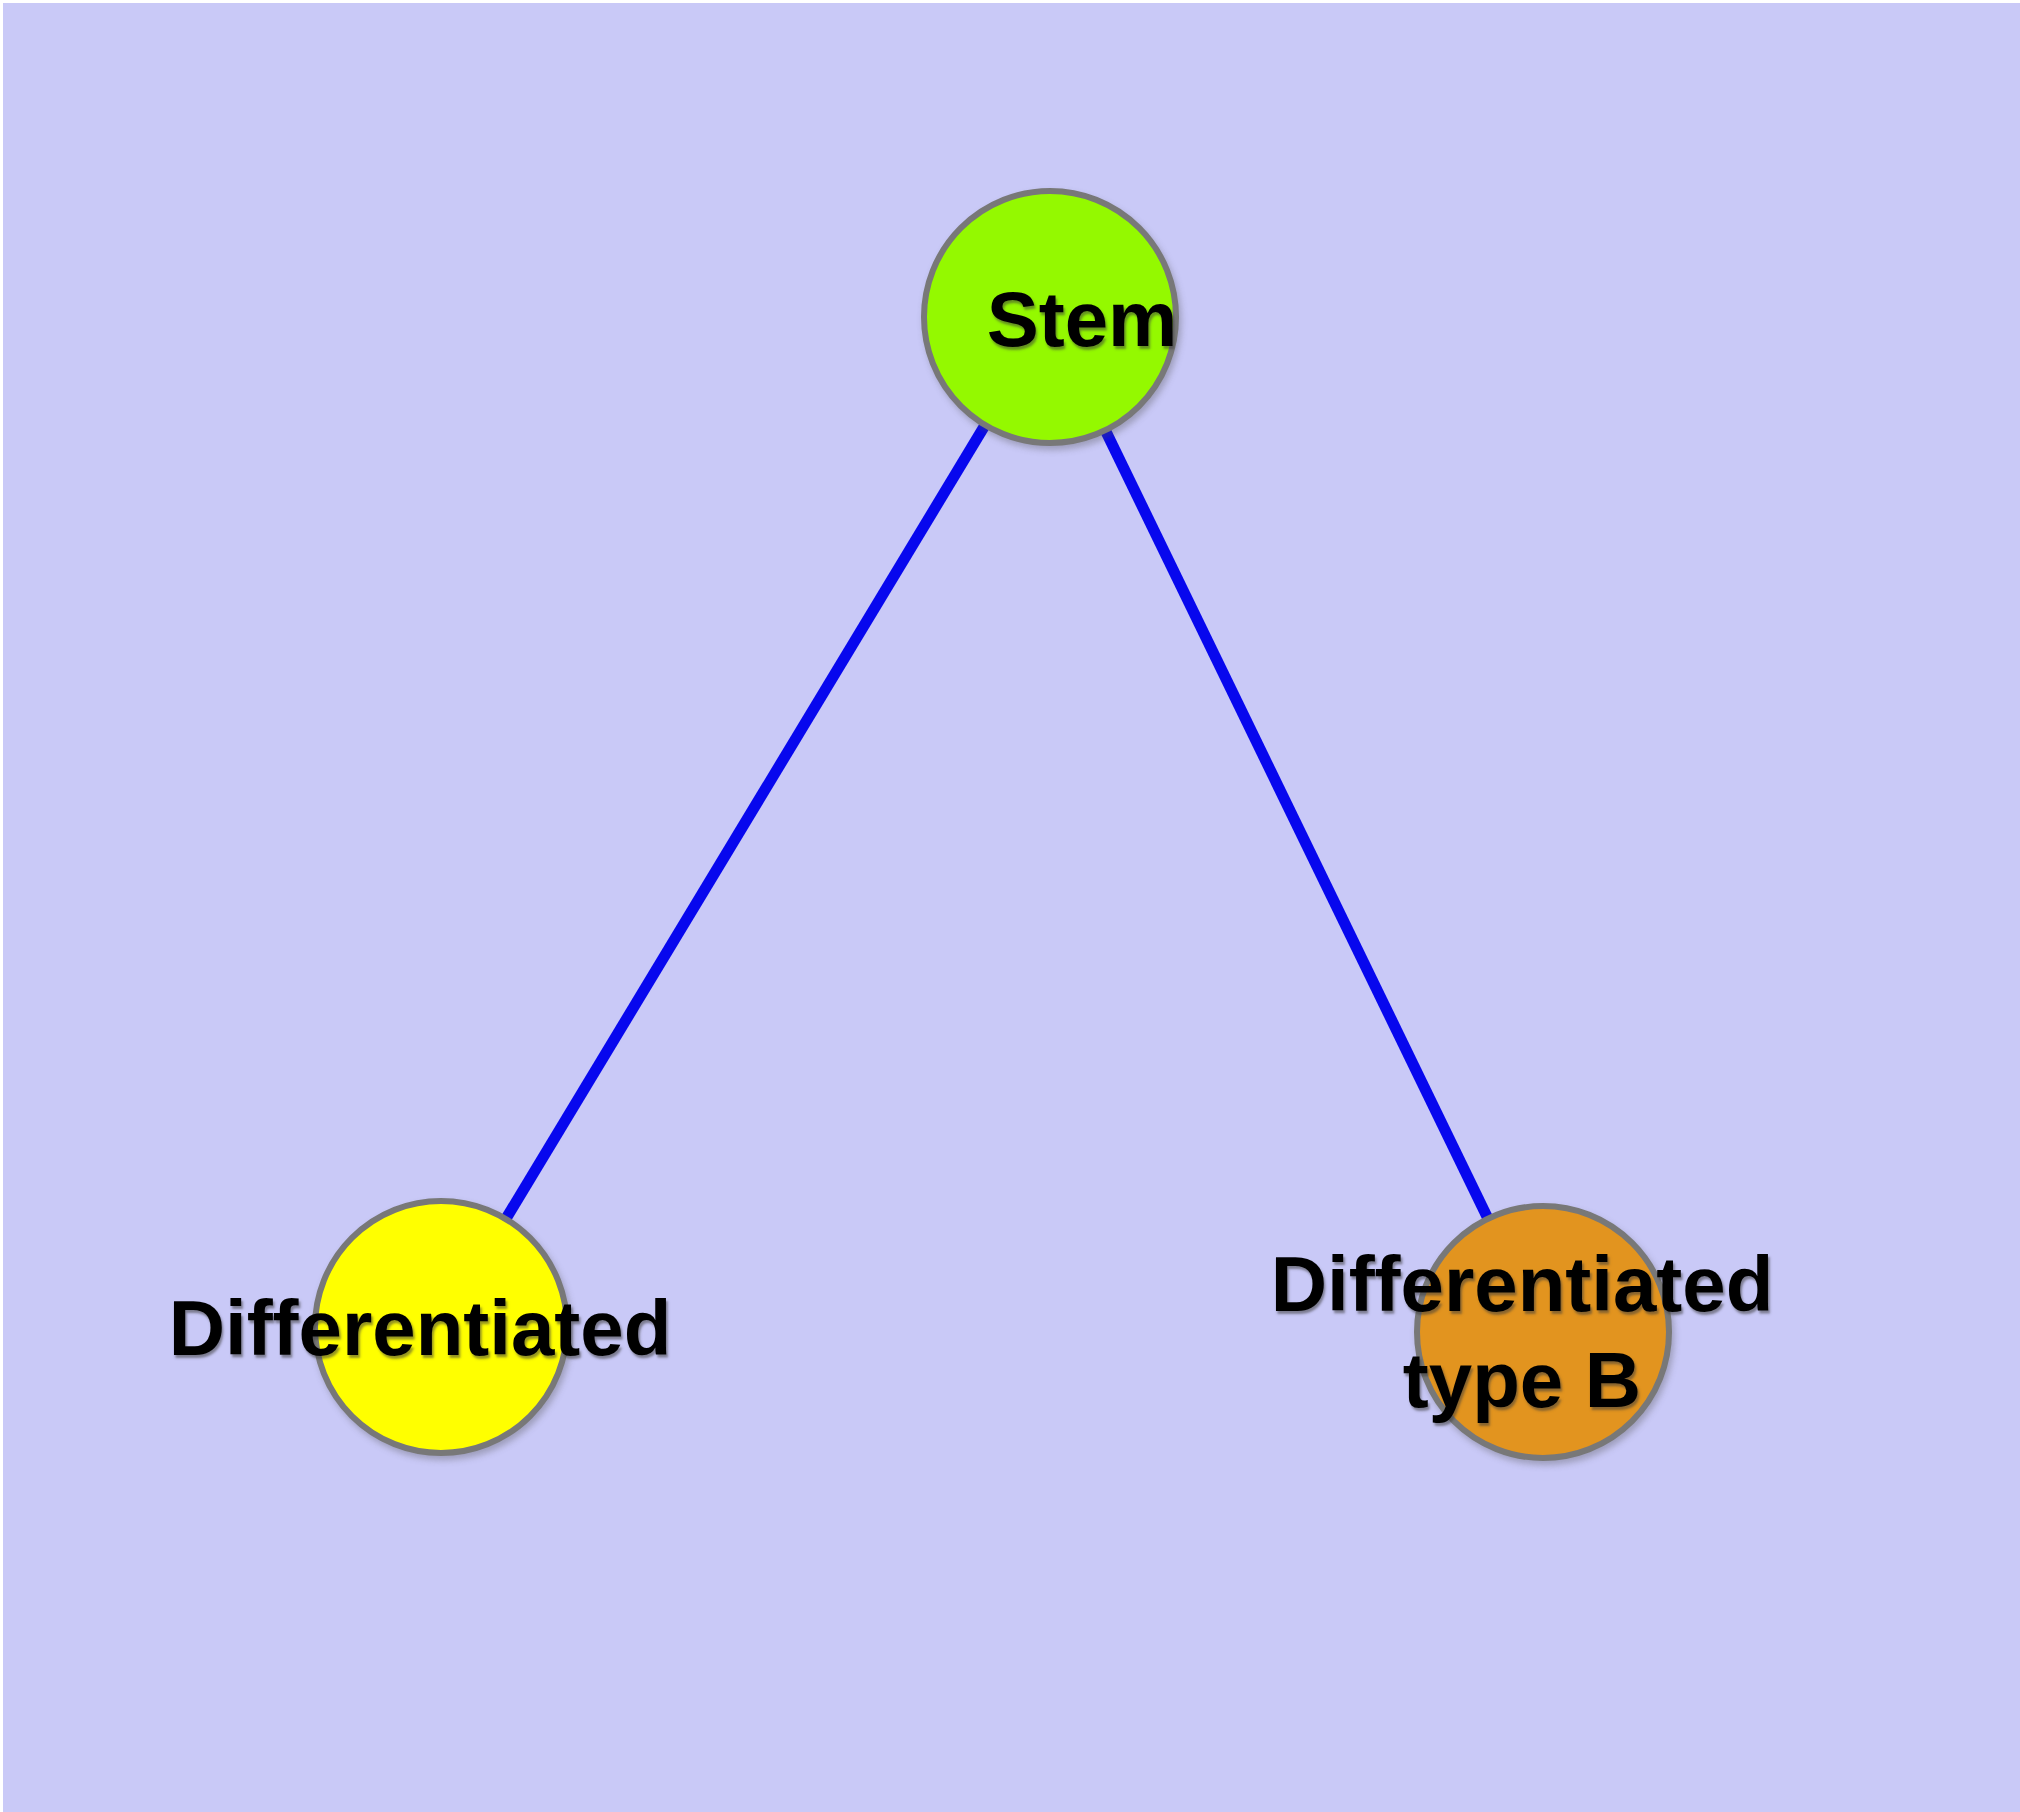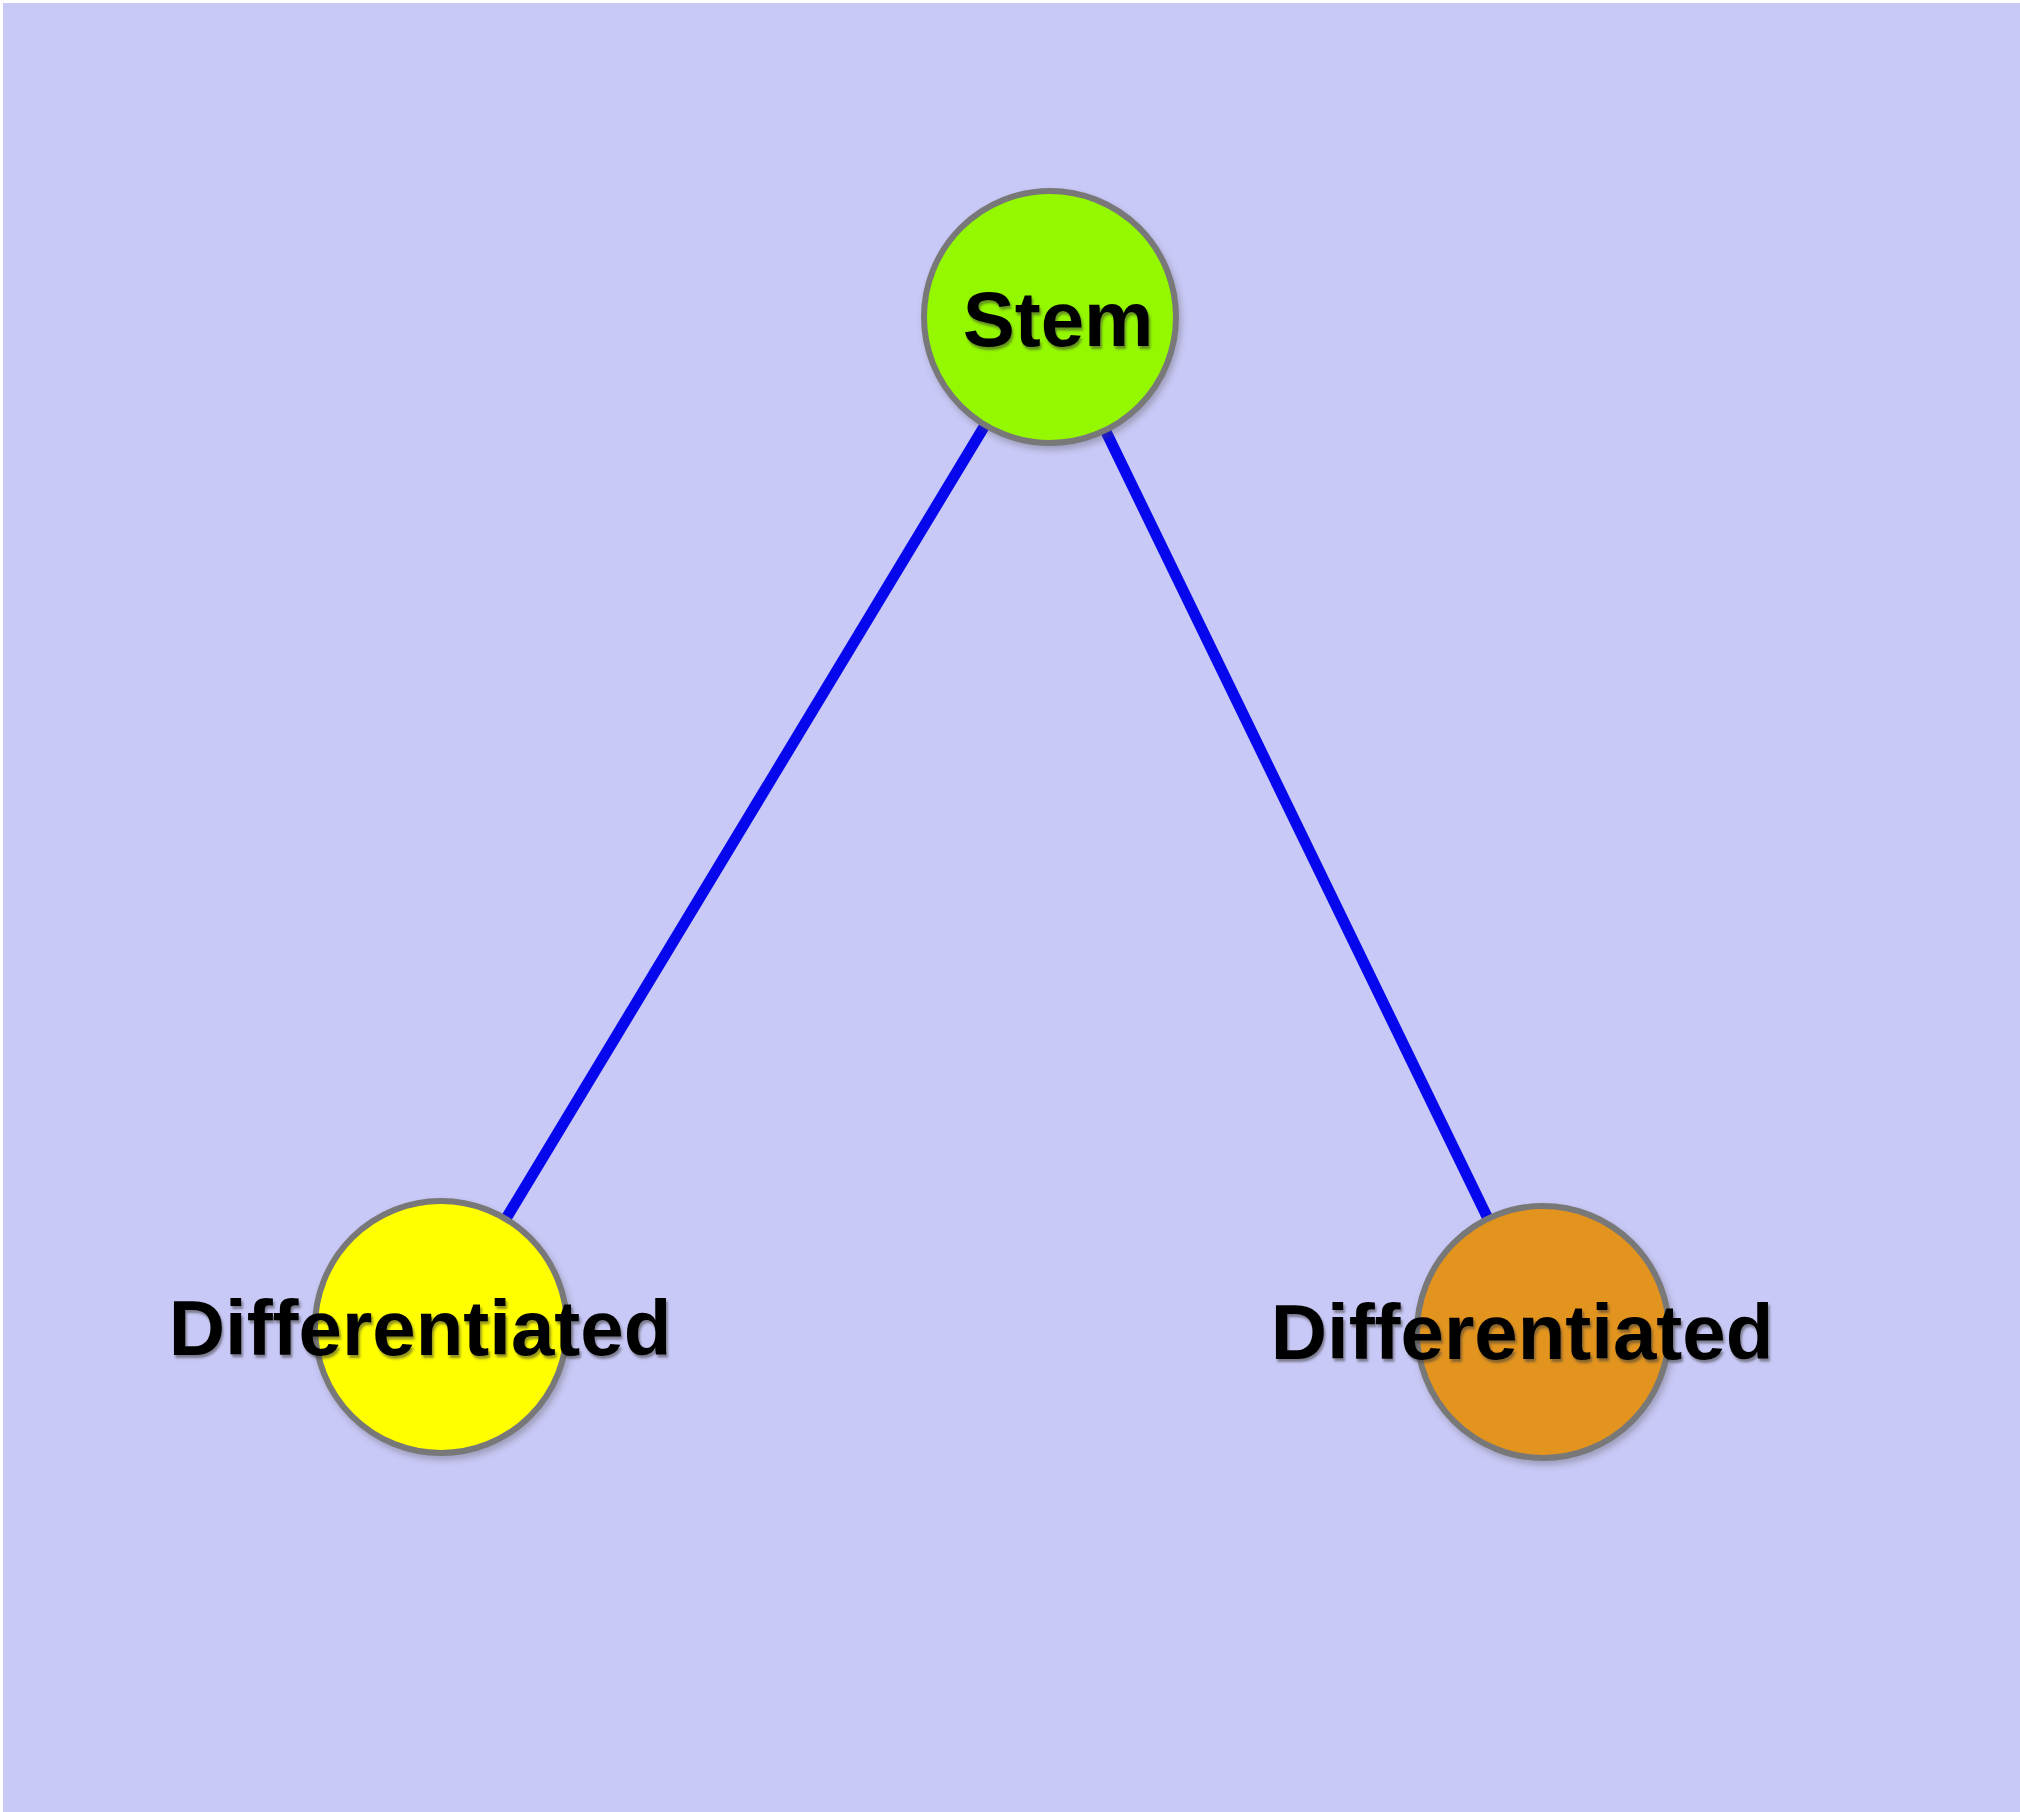--- a/index.html
+++ b/index.html
@@ -53,21 +53,21 @@
     transform: translate(-50%, -50%);
     z-index: 3;
     color: #000000;
     font-weight: bold;
     font-size: 78px;
     line-height: 96px;
     text-align: center;
     white-space: nowrap;
     text-shadow: 1.7px 3.4px 2.5px rgba(60, 60, 60, 0.55);
   }
-  .label-stem   { left: 1058px; top: 319px;  }
+  .label-stem   { left: 1082px; top: 319px;  }
   .label-type-a { left: 420px;  top: 1328px; }
   .label-type-b { left: 1522px; top: 1332px; }
 </style>
 </head>
 <body>
 
 <div class="page">
 
   <div class="canvas-bg" style="background-color: rgb(201, 201, 247);"></div>
 
@@ -85,16 +85,17 @@
   <div class="node-label label-stem">
     <div>Stem</div>
   </div>
 
   <div class="node-label label-type-a">
     <div>Differentiated</div>
   </div>
 
   <div class="node-label label-type-b">
     <div>Differentiated</div>
+    <div>type B</div>
   </div>
 
 </div>
 
 
 </body></html>

